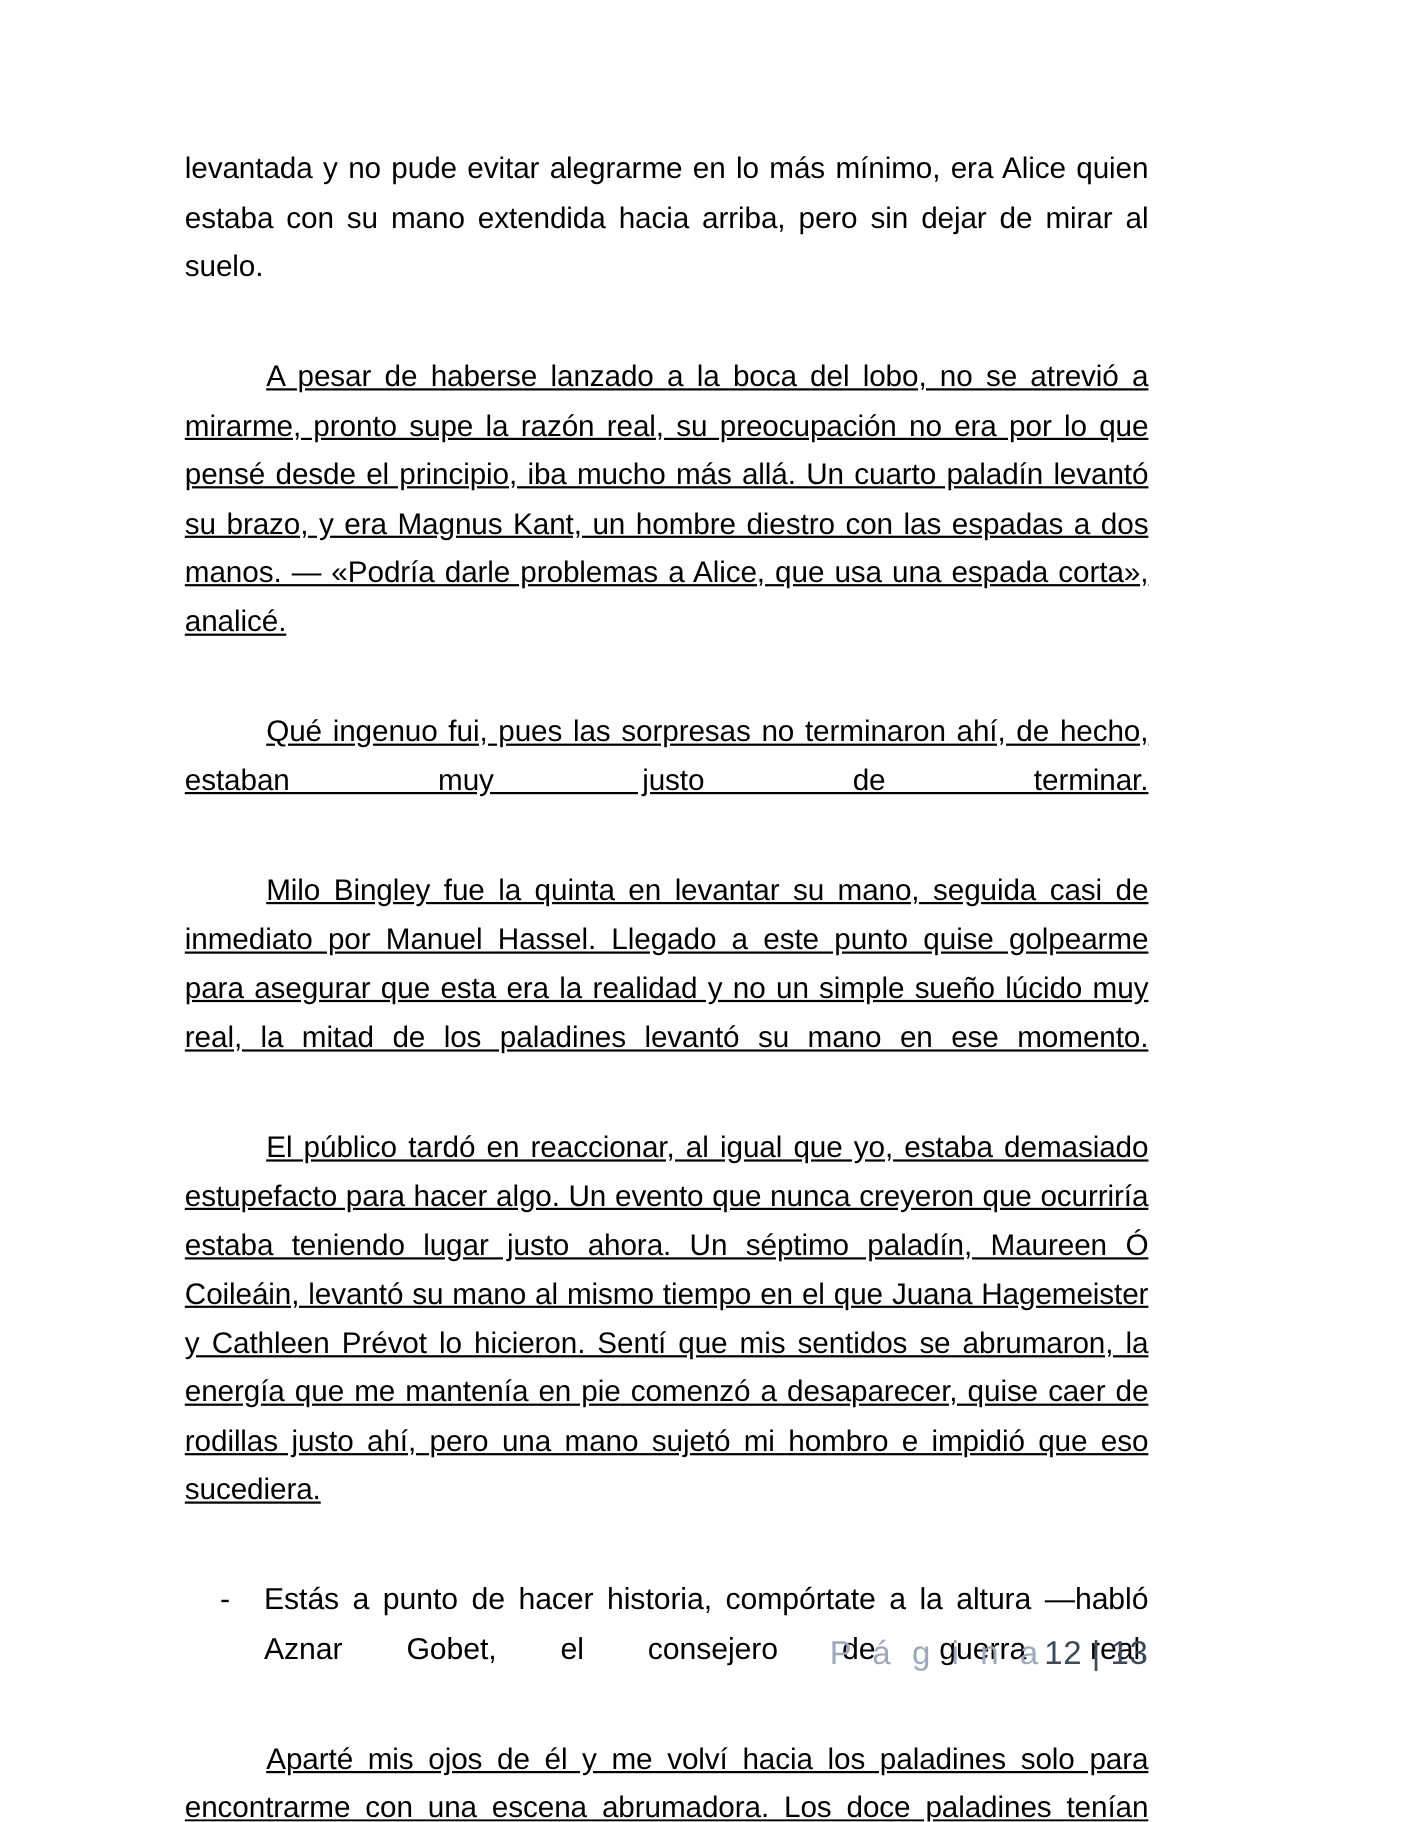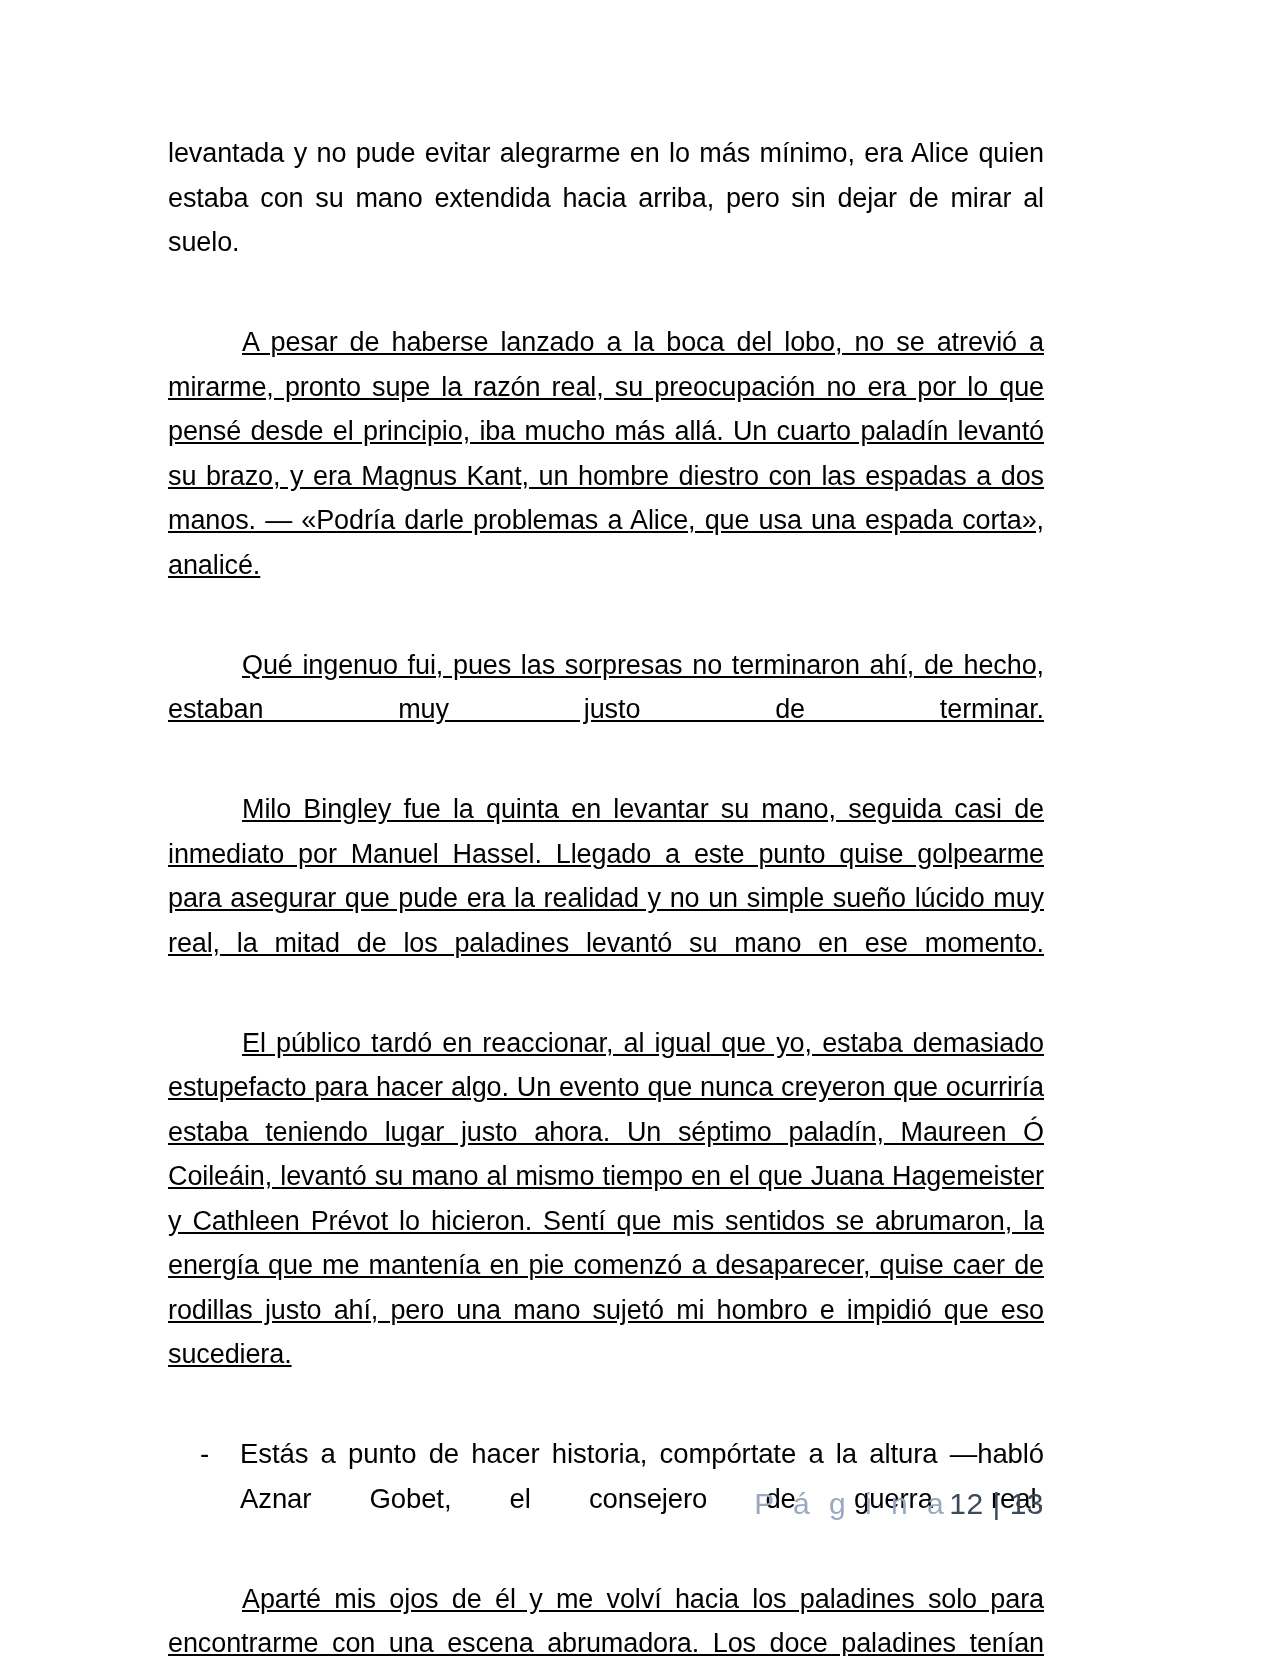--- a/index.html
+++ b/index.html
@@ -113,21 +113,21 @@
 <div class="page">
 
   <div class="content">
 
     <p class="para">levantada y no pude evitar alegrarme en lo más mínimo, era Alice quien estaba con su mano extendida hacia arriba, pero sin dejar de mirar al suelo.</p>
 
     <p class="para indent gap">A pesar de haberse lanzado a la boca del lobo, no se atrevió a mirarme, pronto supe la razón real, su preocupación no era por lo que pensé desde el principio, iba mucho más allá. Un cuarto paladín levantó su brazo, y era Magnus Kant, un hombre diestro con las espadas a dos manos. — «Podría darle problemas a Alice, que usa una espada corta», analicé.</p>
 
     <p class="para indent gap">Qué ingenuo fui, pues las sorpresas no terminaron ahí, de hecho, estaban muy justo de terminar.</p>
 
-    <p class="para indent gap">Milo Bingley fue la quinta en levantar su mano, seguida casi de inmediato por Manuel Hassel. Llegado a este punto quise golpearme para asegurar que pude era la realidad y no un simple sueño lúcido muy real, la mitad de los paladines levantó su mano en ese momento.</p>
+    <p class="para indent gap">Milo Bingley fue la quinta en levantar su mano, seguida casi de inmediato por Manuel Hassel. Llegado a este punto quise golpearme para asegurar que esta era la realidad y no un simple sueño lúcido muy real, la mitad de los paladines levantó su mano en ese momento.</p>
 
     <p class="para indent gap">El público tardó en reaccionar, al igual que yo, estaba demasiado estupefacto para hacer algo. Un evento que nunca creyeron que ocurriría estaba teniendo lugar justo ahora. Un séptimo paladín, Maureen Ó Coileáin, levantó su mano al mismo tiempo en el que Juana Hagemeister y Cathleen Prévot lo hicieron. Sentí que mis sentidos se abrumaron, la energía que me mantenía en pie comenzó a desaparecer, quise caer de rodillas justo ahí, pero una mano sujetó mi hombro e impidió que eso sucediera.</p>
 
     <div class="list-item">
       <span class="bullet">-</span>
       <span class="li-text">Estás a punto de hacer historia, compórtate a la altura —habló Aznar Gobet, el consejero de guerra real.</span>
     </div>
 
     <p class="para indent gap">Aparté mis ojos de él y me volví hacia los paladines solo para encontrarme con una escena abrumadora. Los doce paladines tenían</p>
 

